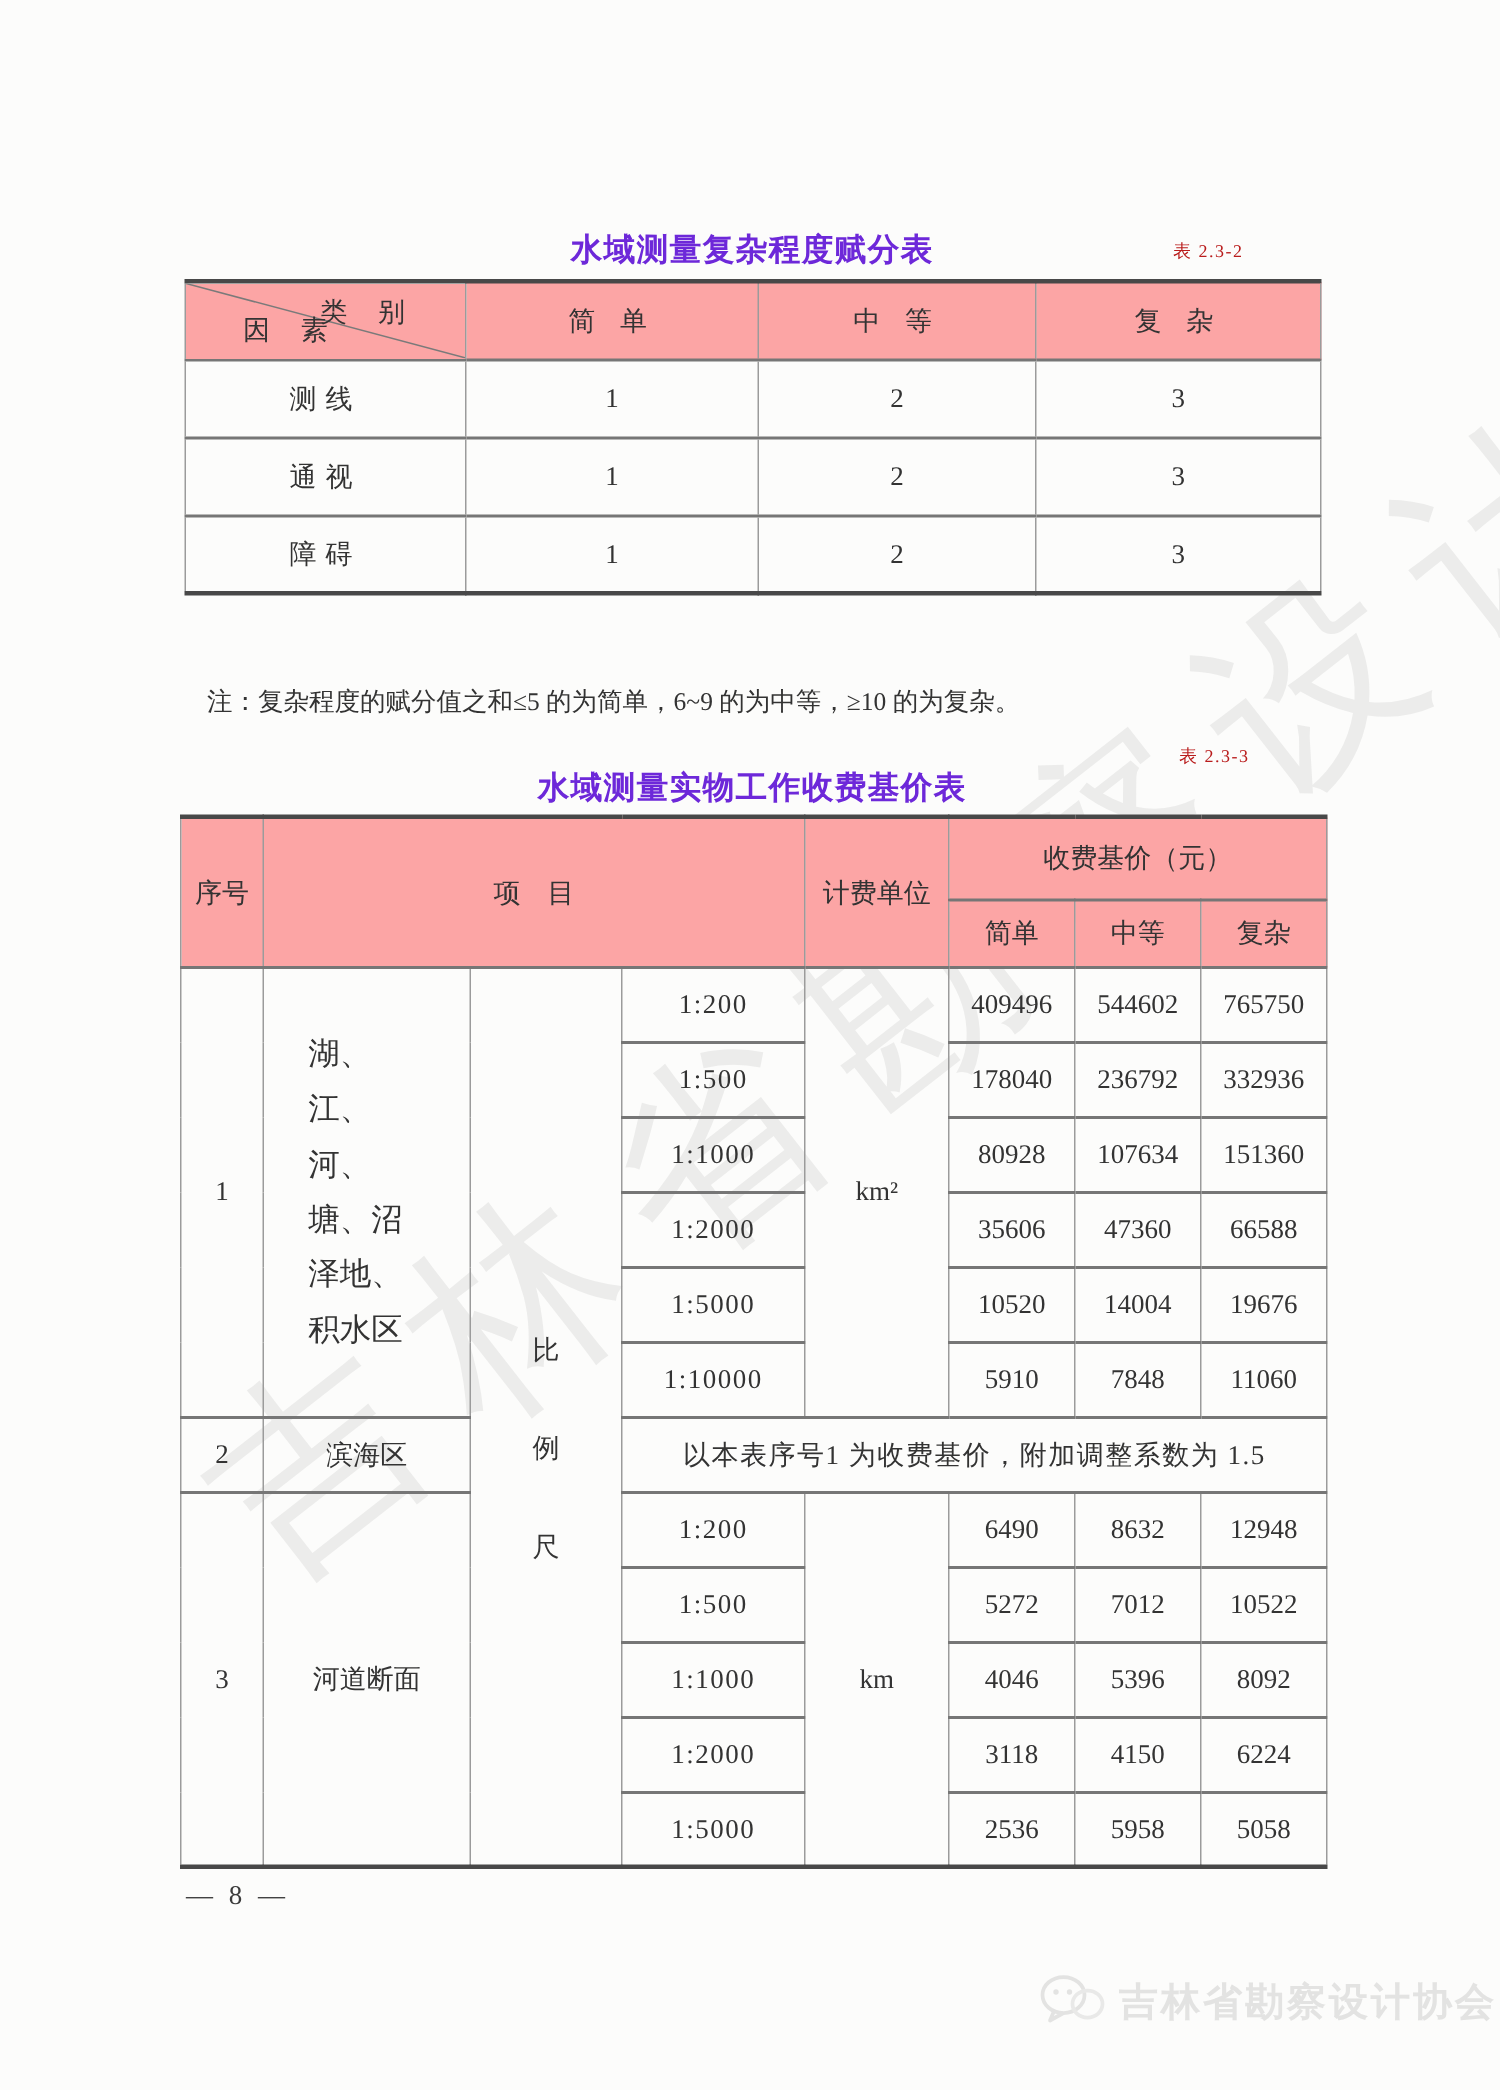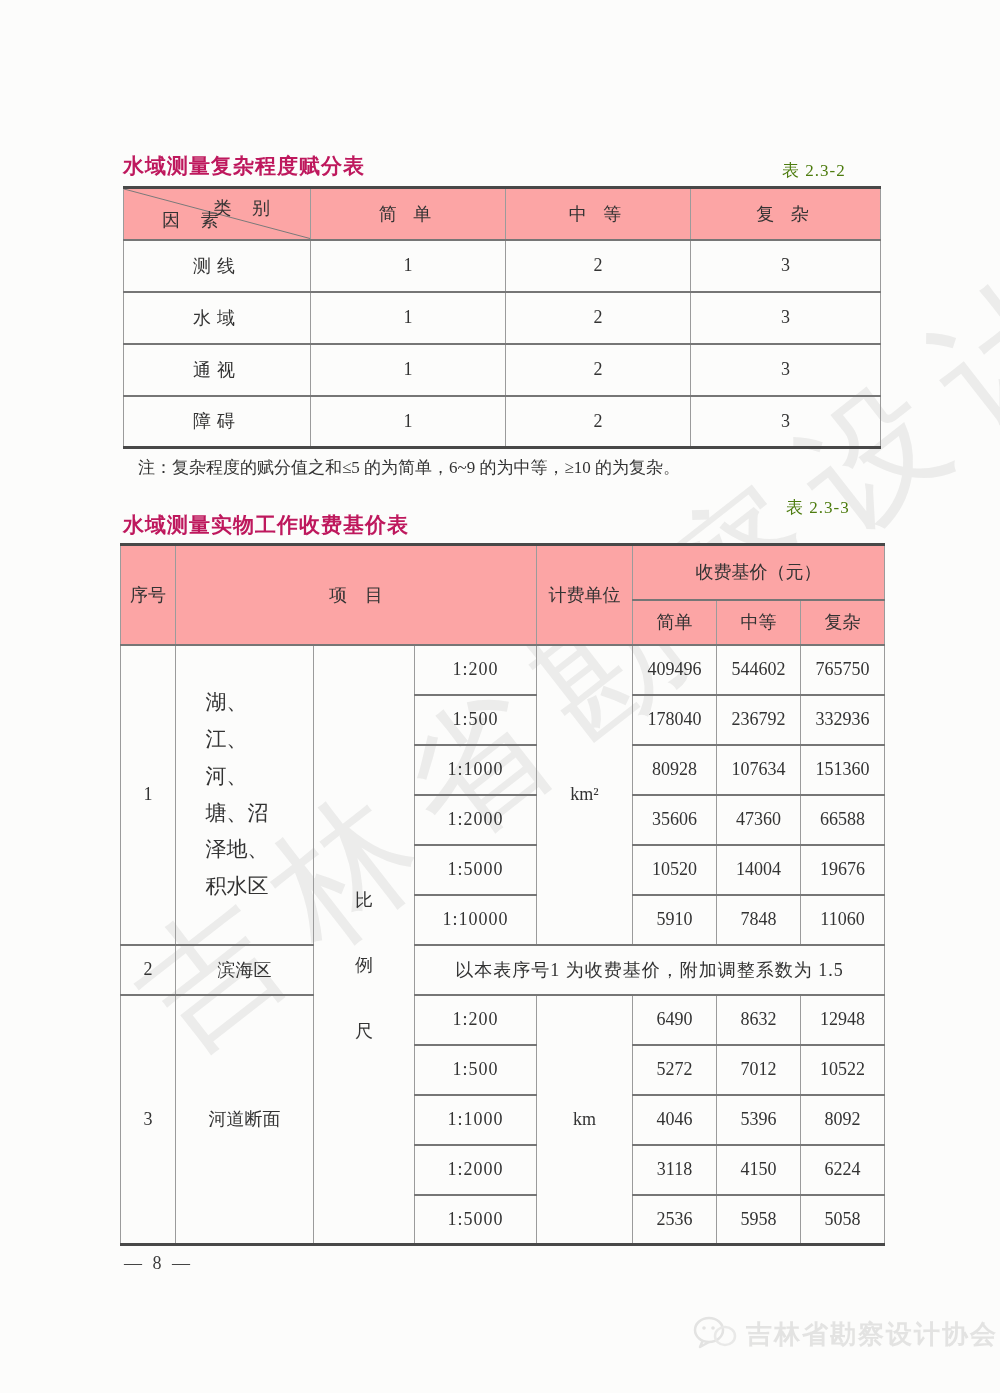--- a/index.html
+++ b/index.html
@@ -8,27 +8,27 @@
     font-family:"Liberation Serif","DejaVu Serif",serif;color:#333;overflow:hidden;
   }
   
   .watermark{
     position:absolute;left:100px;top:945px;transform:rotate(-38deg);transform-origin:0 0;
     font-size:138px;letter-spacing:30px;color:rgba(100,100,100,0.10);
     white-space:nowrap;z-index:0;font-family:"Liberation Sans","DejaVu Sans",sans-serif;
   }
   
   .t-title{
-    position:absolute;left:123px;width:757px;text-align:left;z-index:2;
+    position:absolute;left:123px;width:757px;text-align:center;z-index:2;
     font-family:"Liberation Sans","DejaVu Sans",sans-serif;font-weight:bold;
-    font-size:21px;color:#be185d;letter-spacing:1px;
+    font-size:21px;color:#6d28d9;letter-spacing:1px;
   }
   #t1-title{top:152px;}
   #t2-title{top:511px;}
-  .t-label{position:absolute;font-size:17px;color:#4d7c0f;z-index:2;letter-spacing:1px;}
+  .t-label{position:absolute;font-size:12px;color:#b91c1c;z-index:2;letter-spacing:1px;}
   #t1-label{top:159px;left:782px;}
   #t2-label{top:496px;left:786px;}
   
   table{border-collapse:collapse;position:absolute;table-layout:fixed;z-index:1;
         border-top:3px solid #484848;border-bottom:3px solid #484848;
         border-left:1px solid #9b9b9b;border-right:1px solid #9b9b9b;}
   td{border-left:1px solid #9b9b9b;border-right:1px solid #9b9b9b;
      border-top:2px solid #767676;border-bottom:2px solid #767676;
      text-align:center;vertical-align:middle;font-size:18px;padding:0;color:#333;}
   .hdr td{background:#fca5a5;}
@@ -88,26 +88,20 @@
       <td class="hcol">中 等</td>
       <td class="hcol">复 杂</td>
     </tr>
     <tr>
       <td class="factor">测线</td>
       <td>1</td>
       <td>2</td>
       <td>3</td>
     </tr>
     <tr>
-      <td class="factor">水域</td>
-      <td>1</td>
-      <td>2</td>
-      <td>3</td>
-    </tr>
-    <tr>
       <td class="factor">通视</td>
       <td>1</td>
       <td>2</td>
       <td>3</td>
     </tr>
     <tr>
       <td class="factor">障碍</td>
       <td>1</td>
       <td>2</td>
       <td>3</td>

